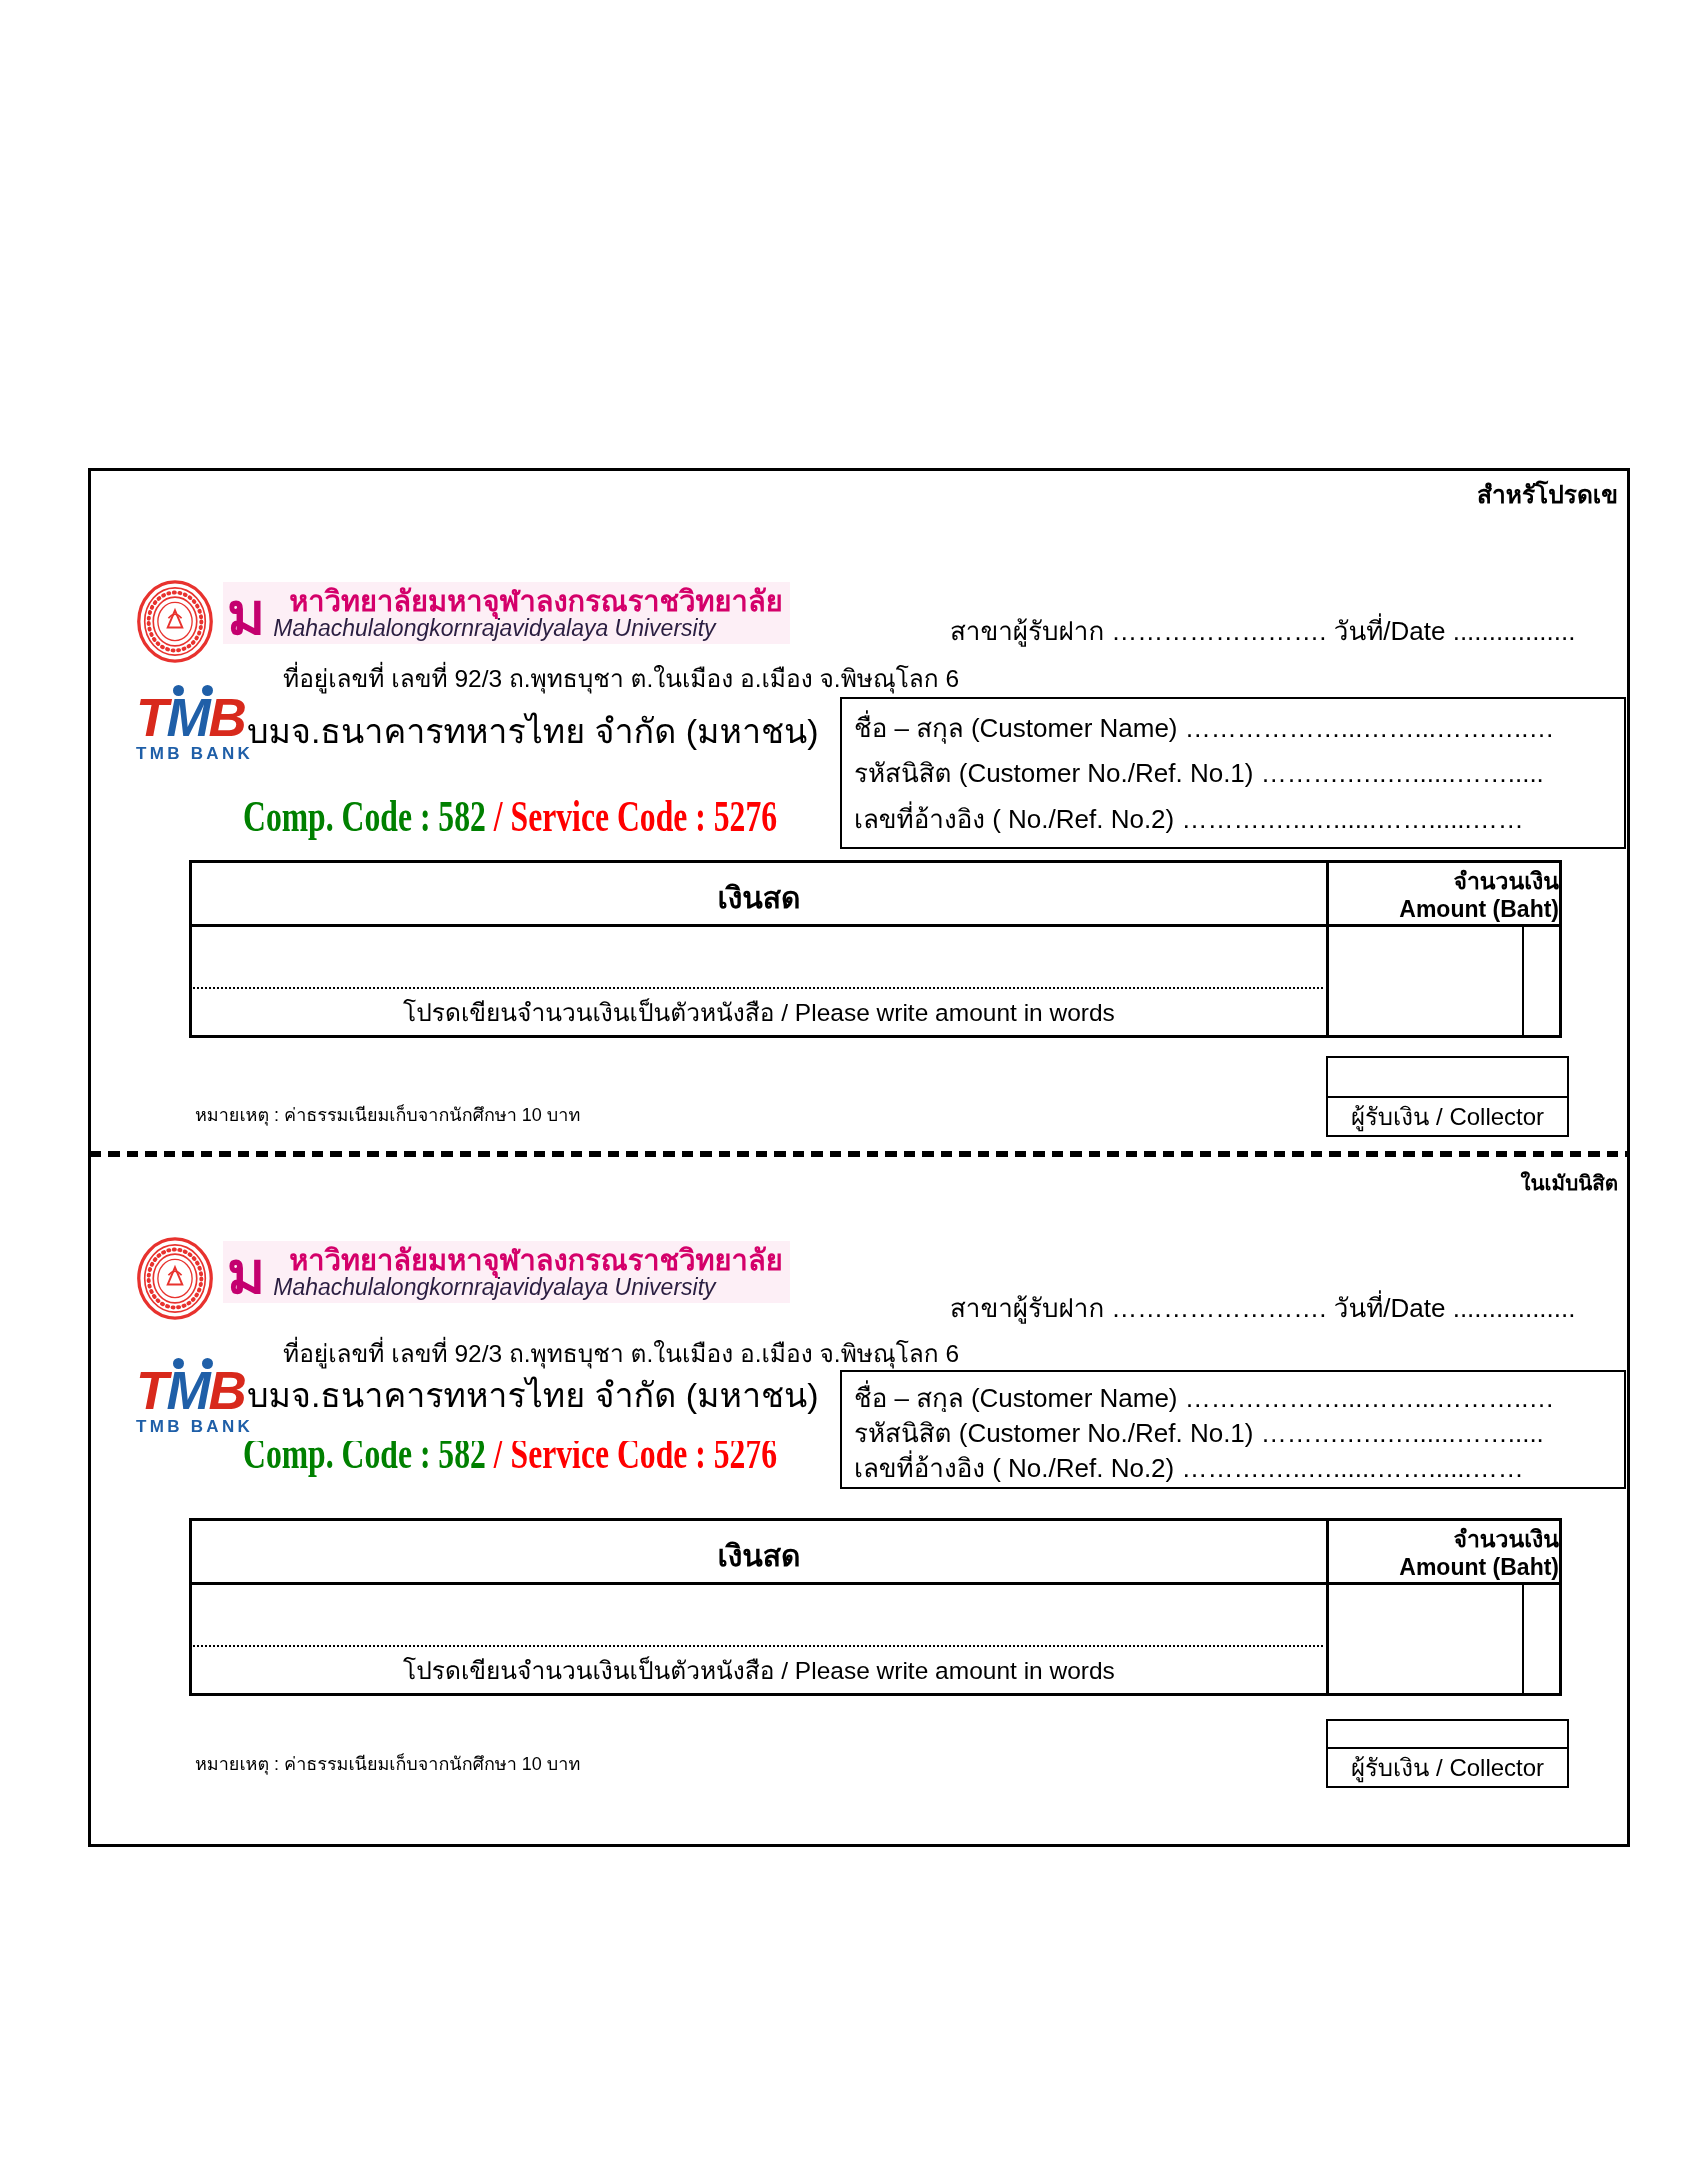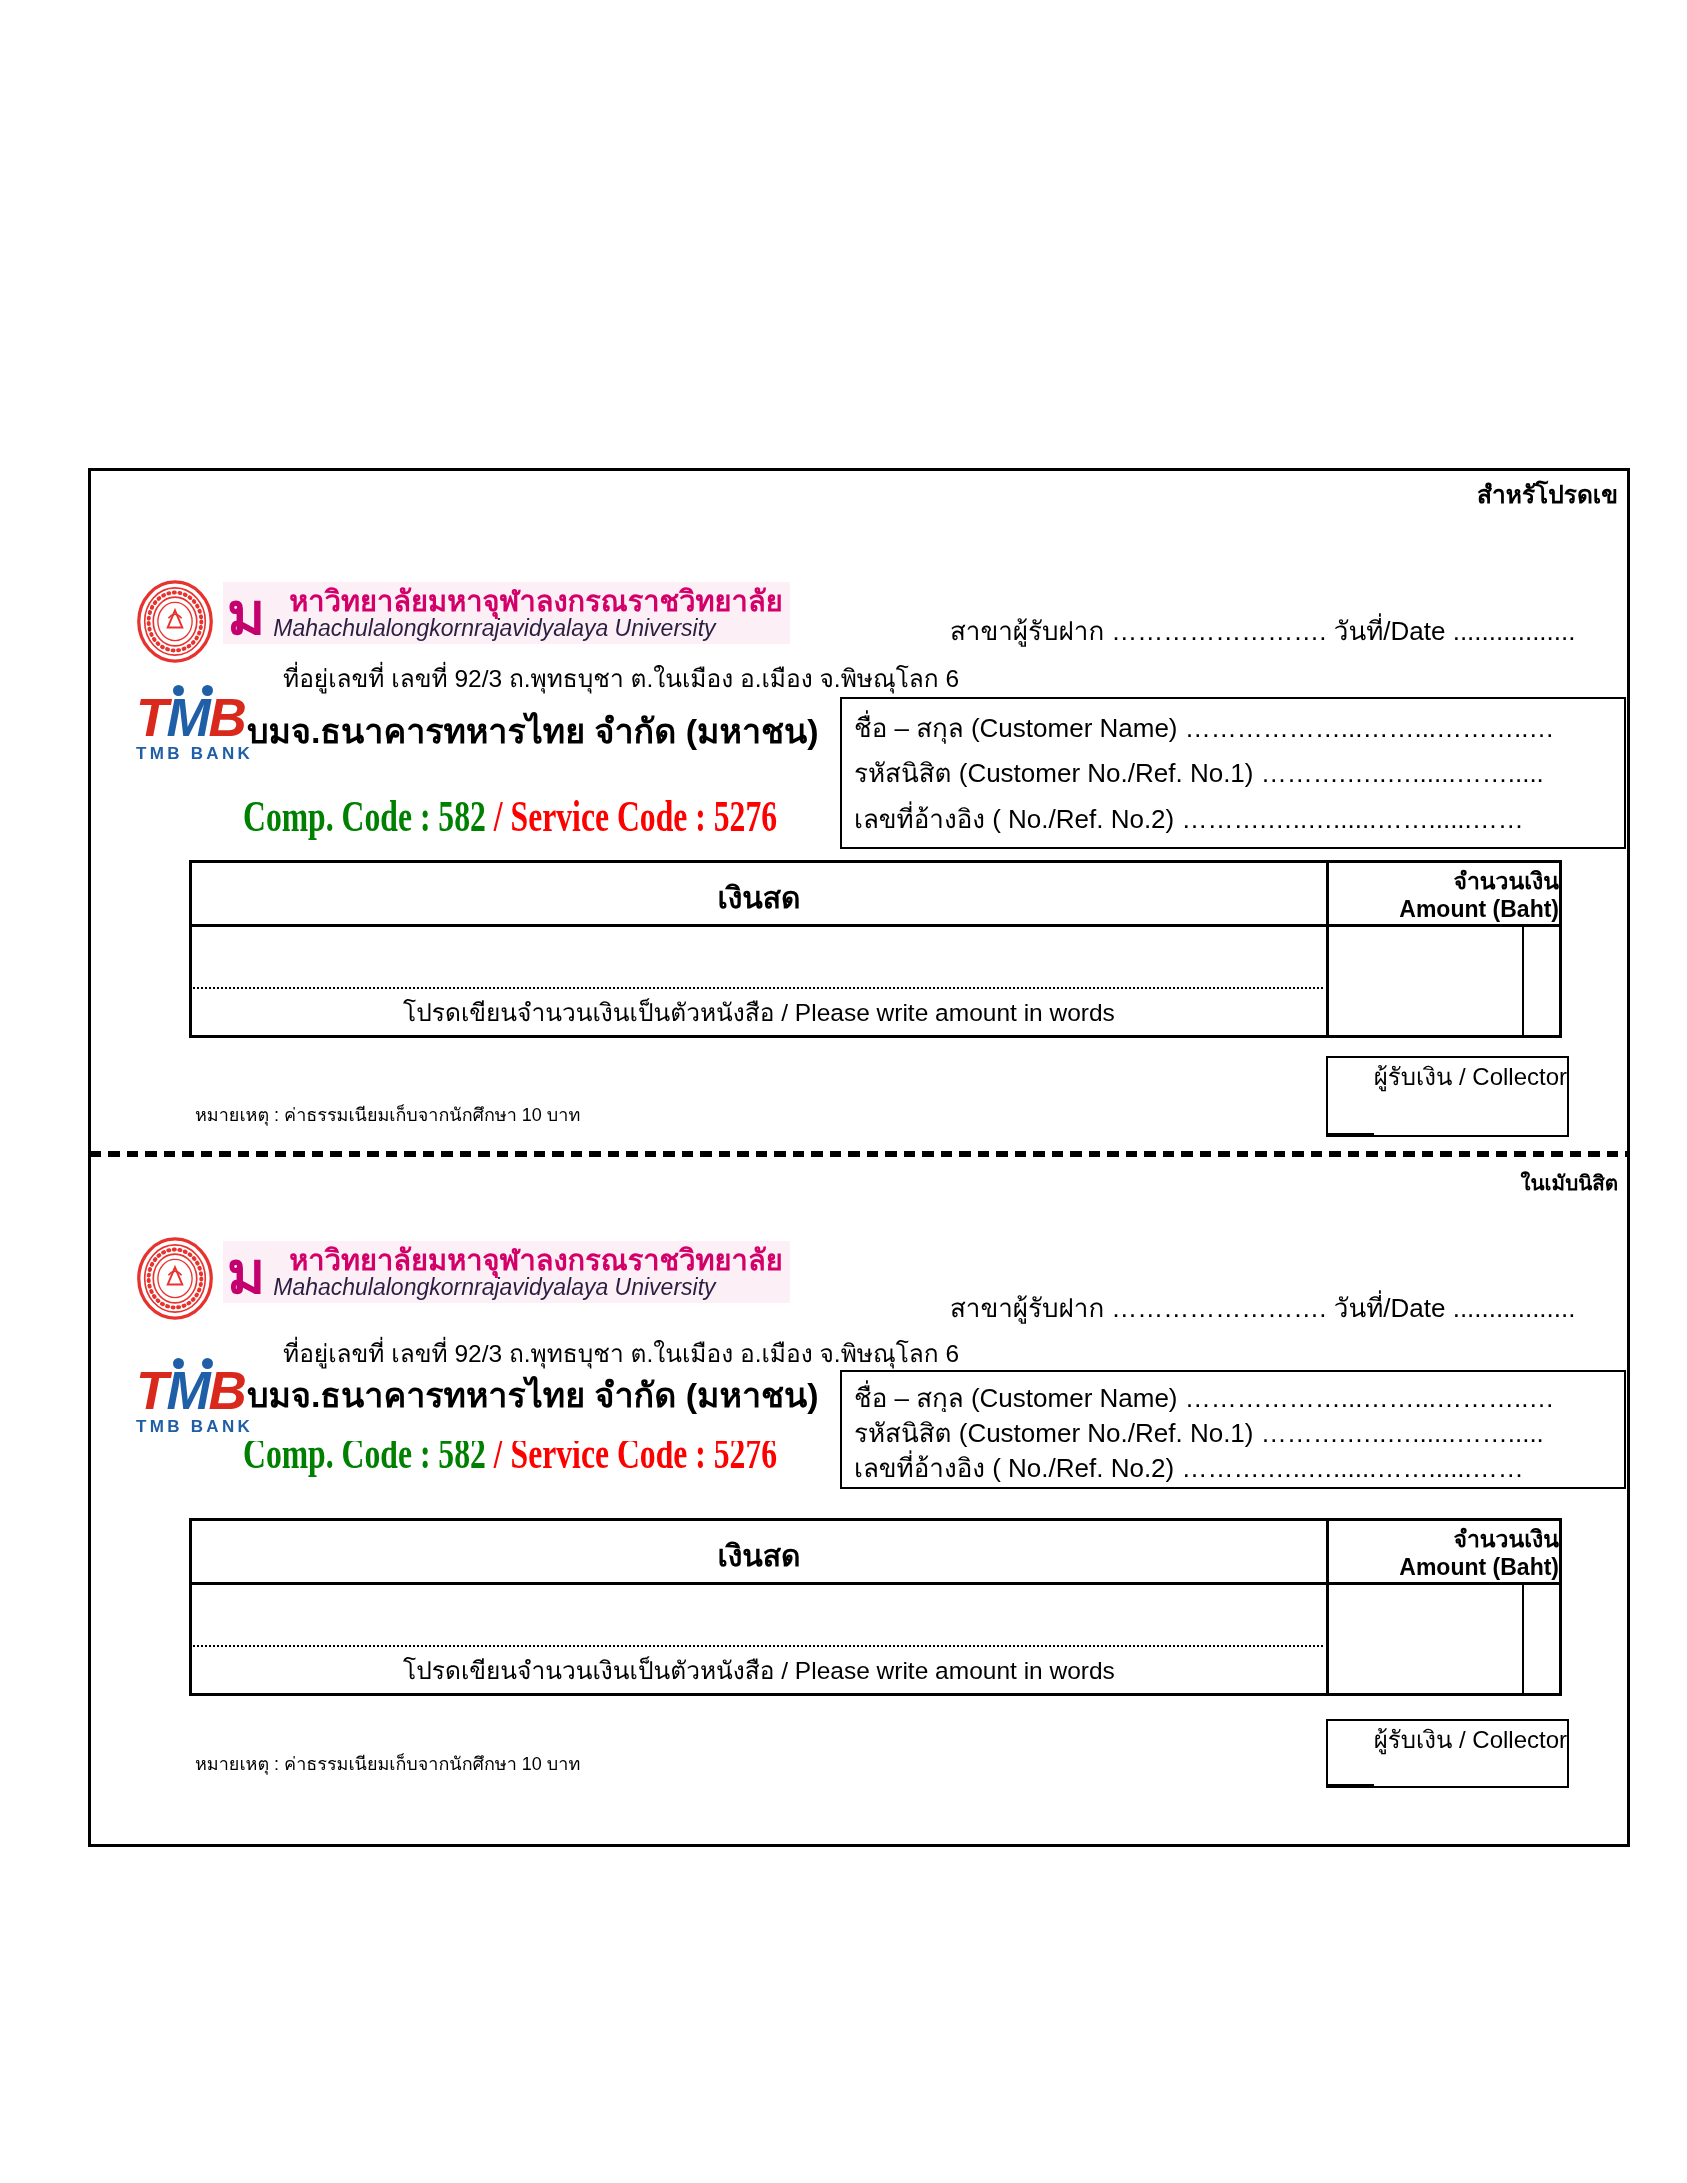--- a/index.html
+++ b/index.html
@@ -45,21 +45,21 @@
   .tmb-logo{position:absolute;left:136px;width:112px;}
   .tmb-logo.c1{top:685px;}
   .tmb-logo.c2{top:1358px;}
   .tmb-dots{position:absolute;top:0;left:37px;width:40px;display:flex;justify-content:space-between;}
   .tmb-dots .dot{width:11.2px;height:11.2px;border-radius:50%;background:#1F5FA8;}
   .tmb-letters{margin-top:9.3px;font-size:53px;font-weight:bold;line-height:0.92;letter-spacing:-2px;white-space:nowrap;font-style:italic;}
   .tmb-letters .red{color:#D8291C;}
   .tmb-letters .blue{color:#1F5FA8;}
   .tmb-caption{font-size:17px;font-weight:bold;color:#1F5FA8;letter-spacing:3.3px;margin-top:1.3px;white-space:nowrap;}
 
-  .bank-name{position:absolute;left:247px;font-size:34px;font-weight:bold;white-space:nowrap;}
+  .bank-name{position:absolute;left:247px;font-size:34px;font-weight:normal;white-space:nowrap;}
   .bank-name.c1{top:704px;}
   .bank-name.c2{top:1368px;}
 
   
   .customer-box{
     position:absolute;left:840px;width:786px;border:2.6px solid #000;box-sizing:border-box;
     display:flex;flex-direction:column;justify-content:space-around;
     padding:5.3px 12px;font-size:26px;overflow:hidden;
   }
   .customer-box.c1{top:697px;height:152px;}
@@ -89,21 +89,21 @@
   .tbl-header-rule{position:absolute;left:0;right:0;top:61px;height:3.3px;background:#000;}
   .tbl-satang-divider{position:absolute;top:64px;bottom:0;left:1330px;width:2px;background:#000;}
   .tbl-cash-label{position:absolute;left:0;width:1134px;top:10.6px;text-align:center;font-size:30px;font-weight:bold;}
   .tbl-amount-header{position:absolute;left:1137px;right:0;top:4px;text-align:right;font-weight:bold;font-size:23px;line-height:1.22;}
   .tbl-dotted{position:absolute;left:1.3px;width:1130px;top:124px;border-top:2.6px dotted #000;}
   .tbl-caption{position:absolute;left:0;width:1134px;top:130px;text-align:center;font-size:24.5px;}
 
   
   .collector-box{
     position:absolute;left:1326px;width:243px;border:2.6px solid #000;box-sizing:border-box;
-    display:flex;flex-direction:row;background:#fff;
+    display:flex;flex-direction:column;background:#fff;
   }
   .collector-box.c1{top:1056px;height:81px;}
   .collector-box.c2{top:1719px;height:69px;}
   .collector-sign{flex:1;border-bottom:2.6px solid #000;}
   .collector-label{height:37px;display:flex;align-items:center;justify-content:center;font-size:24px;white-space:nowrap;}
 
   .note-line{position:absolute;left:195px;font-size:18px;white-space:nowrap;}
   .note-line.c1{top:1100px;}
   .note-line.c2{top:1749px;}
 

